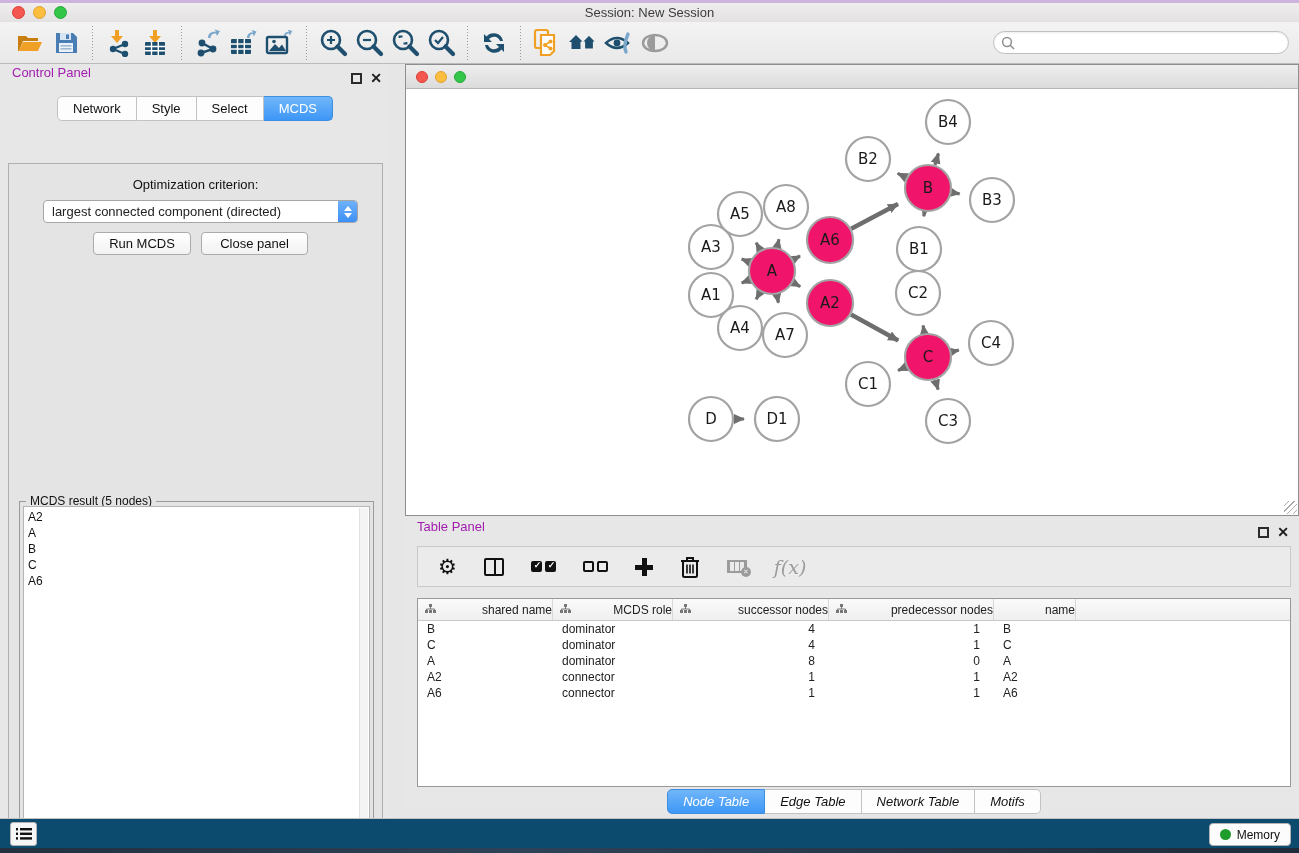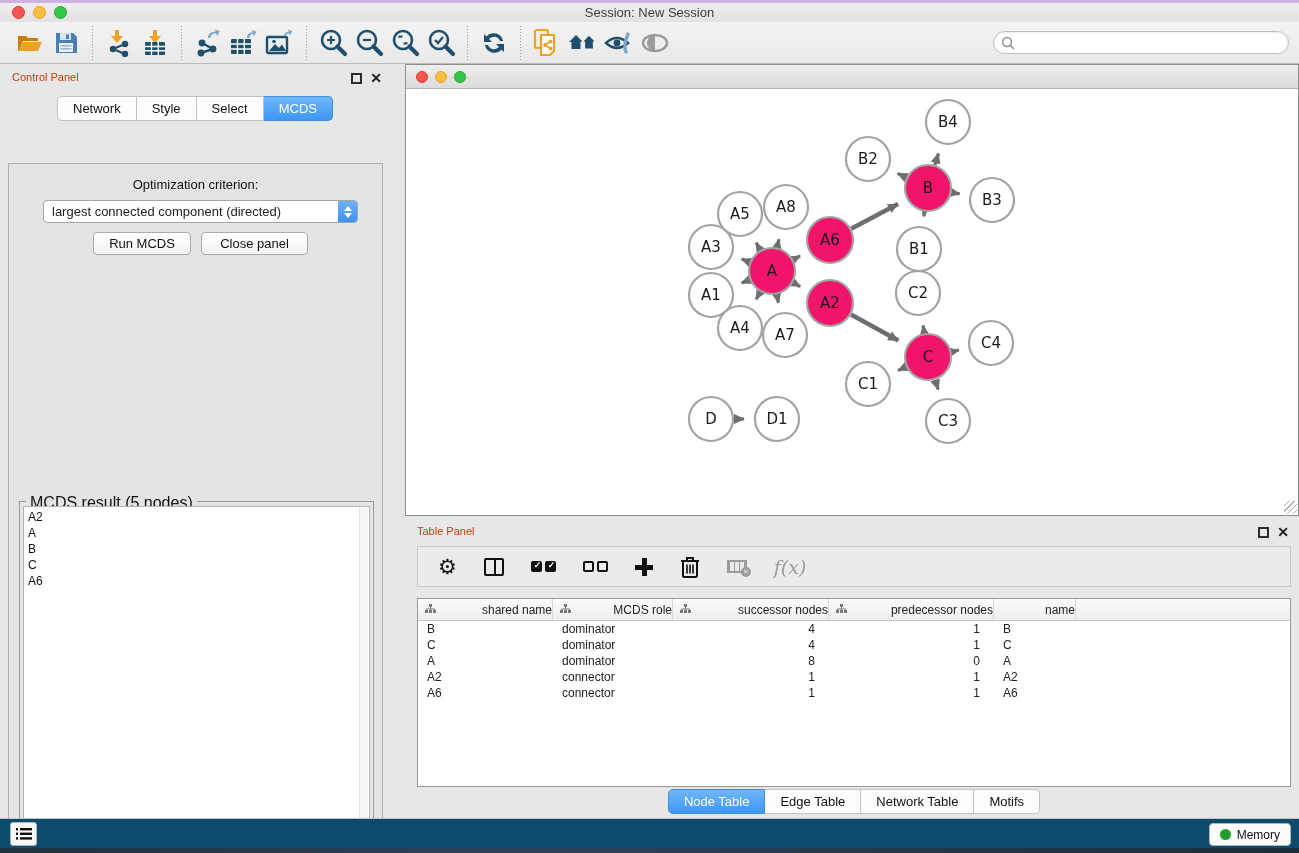--- a/index.html
+++ b/index.html
@@ -19,21 +19,21 @@
   
   .toolbar { position:absolute; left:0; top:22px; width:1299px; height:42px; background:linear-gradient(#F3F3F3,#E9E9E9); border-bottom:1px solid #BABABA; display:flex; align-items:center; padding-left:12px; }
   .tb-btn { width:36px; height:36px; display:flex; align-items:center; justify-content:center; cursor:default; }
   .tb-sep { width:1px; height:34px; margin:0 8px; background-image:repeating-linear-gradient(#9a9a9a 0 1px, transparent 1px 3px); }
   .searchbox { margin-left:auto; margin-right:10px; width:296px; height:23px; border:1px solid #BFBFBF; border-radius:12px; background:#fff; display:flex; align-items:center; padding-left:7px; box-shadow:inset 0 1px 2px rgba(0,0,0,.08); }
   .searchbox input { border:none; outline:none; flex:1; font-size:12px; background:transparent; margin-left:4px; }
 
   
   .control-panel { position:absolute; left:0; top:64px; width:390px; height:754px; background:#E7E7E7; }
   .panel-head { position:relative; height:28px; }
-  .panel-head .ptitle { position:absolute; left:12px; top:7px; font-size:11px; color:#c2410c; }
+  .panel-head .ptitle { position:absolute; left:12px; top:1px; font-size:13px; color:#a21caf; }
   .float-box { position:absolute; width:11px; height:11px; border:2px solid #2b2b2b; top:9px; }
   .close-x { position:absolute; top:6px; font-size:14px; font-weight:bold; color:#1b1b1b; }
   .control-panel .float-box { right:28px; }
   .control-panel .close-x { right:8px; }
 
   .seg-tabs { position:absolute; top:32px; left:50%; transform:translateX(-50%); display:flex; z-index:5; }
   .seg-tab { font-size:13px; padding:4px 15px; background:#FDFDFD; border:1px solid #C2C2C2; border-left:none; color:#111; white-space:nowrap; }
   .seg-tab:first-child { border-left:1px solid #C2C2C2; border-radius:5px 0 0 5px; }
   .seg-tab:last-child { border-radius:0 5px 5px 0; }
   .seg-tab.selected { background:linear-gradient(#71B6FA,#3D97F6); color:#fff; border-color:#3D8EE0; }
@@ -43,21 +43,21 @@
   .dropdown { position:absolute; top:36px; left:34px; width:315px; height:23px; background:#fff; border:1px solid #A6A6A6; border-radius:4px; display:flex; align-items:center; }
   .dropdown .dd-text { font-size:13px; padding-left:8px; flex:1; white-space:nowrap; overflow:hidden; }
   .dd-stepper { width:19px; height:21px; border-radius:0 3px 3px 0; background:linear-gradient(#6FB2FA,#3C90F5); display:flex; flex-direction:column; align-items:center; justify-content:center; gap:2px; }
   .tri-up { width:0; height:0; border-left:4px solid transparent; border-right:4px solid transparent; border-bottom:5px solid #fff; }
   .tri-down { width:0; height:0; border-left:4px solid transparent; border-right:4px solid transparent; border-top:5px solid #fff; }
   .cp-btn { position:absolute; top:68px; height:23px; background:linear-gradient(#FFFFFF,#F2F2F2); border:1px solid #ABABAB; border-radius:4px; font-size:13px; text-align:center; line-height:21px; color:#111; }
   .btn-run { left:84px; width:98px; }
   .btn-close { left:192px; width:107px; }
 
   .result-group { position:absolute; left:10px; top:337px; width:355px; height:337px; border:1px solid #9B9B9B; }
-  .group-label { position:absolute; top:-8px; left:6px; background:#E4E4E4; padding:0 4px; font-size:16px; color:#111; }
+  .group-label { position:absolute; top:-8px; left:6px; background:#E4E4E4; padding:0 4px; font-size:12px; color:#111; }
   .result-list { position:absolute; left:3px; right:3px; top:4px; bottom:3px; background:#fff; border:1px solid #B5B5B5; padding:2px 0 0 4px; }
   .result-item { font-size:12px; line-height:16px; color:#111; }
   .scroll-track { position:absolute; right:1px; top:1px; bottom:1px; width:9px; background:#F4F4F4; border-left:1px solid #E2E2E2; }
 
   
   .net-window { position:absolute; left:405px; top:64px; width:894px; height:452px; border:1px solid #8E8E8E; background:#fff; }
   .net-titlebar { position:relative; height:24px; background:linear-gradient(#EEEEEE,#DBDBDB); border-bottom:1px solid #B5B5B5; display:flex; align-items:center; }
   .net-titlebar .lights { margin-left:10px; gap:7px; }
   .net-titlebar .light { width:12px; height:12px; }
   .net-titlebar .title { position:absolute; left:0; right:0; text-align:center; font-size:13px; color:#2e2e2e; }
@@ -88,21 +88,21 @@
 
   .data-table { position:absolute; left:12px; top:80px; right:8px; height:189px; background:#fff; border:1px solid #999; overflow:hidden; }
   .thead { display:flex; height:22px; background:linear-gradient(#FAFAFA,#EFEFEF); border-bottom:1px solid #C8C8C8; }
   .th { position:relative; border-right:1px solid #D8D8D8; display:flex; align-items:center; justify-content:flex-end; font-size:12px; color:#222; }
   .th .hier-icon { position:absolute; left:7px; top:5px; }
   .trow { display:flex; height:16px; }
   .td { font-size:12px; line-height:16px; white-space:nowrap; overflow:hidden; }
   .al { padding-left:9px; text-align:left; }
   .ar { padding-right:14px; text-align:right; }
 
-  .bottom-tabs { position:absolute; left:4px; right:0; top:271px; display:flex; justify-content:center; }
+  .bottom-tabs { position:absolute; left:4px; right:0; top:271px; display:flex; justify-content:center;font-style:italic; }
 
   
   .statusbar { position:absolute; left:0; top:818px; width:1299px; height:30px; background:#0c4a6e; border-top:1px solid #C2C2C2; }
   .list-btn { position:absolute; left:10px; top:3px; width:27px; height:24px; border:1px solid #B3B3B3; border-radius:3px; background:#F6F6F6; display:flex; align-items:center; justify-content:center; }
   .memory-btn { position:absolute; right:8px; top:4px; height:23px; border:1px solid #B3B3B3; border-radius:4px; background:#FCFCFC; display:flex; align-items:center; gap:6px; padding:0 10px; font-size:12px; color:#111; }
   .mem-dot { width:11px; height:11px; border-radius:50%; background:#1F9D2C; }
   .bottom-strip { position:absolute; left:0; top:848px; width:1299px; height:5px; background:linear-gradient(90deg,#22303F,#2E4257 40%,#1E2B3A); }
 </style>
 </head>
 <body>

